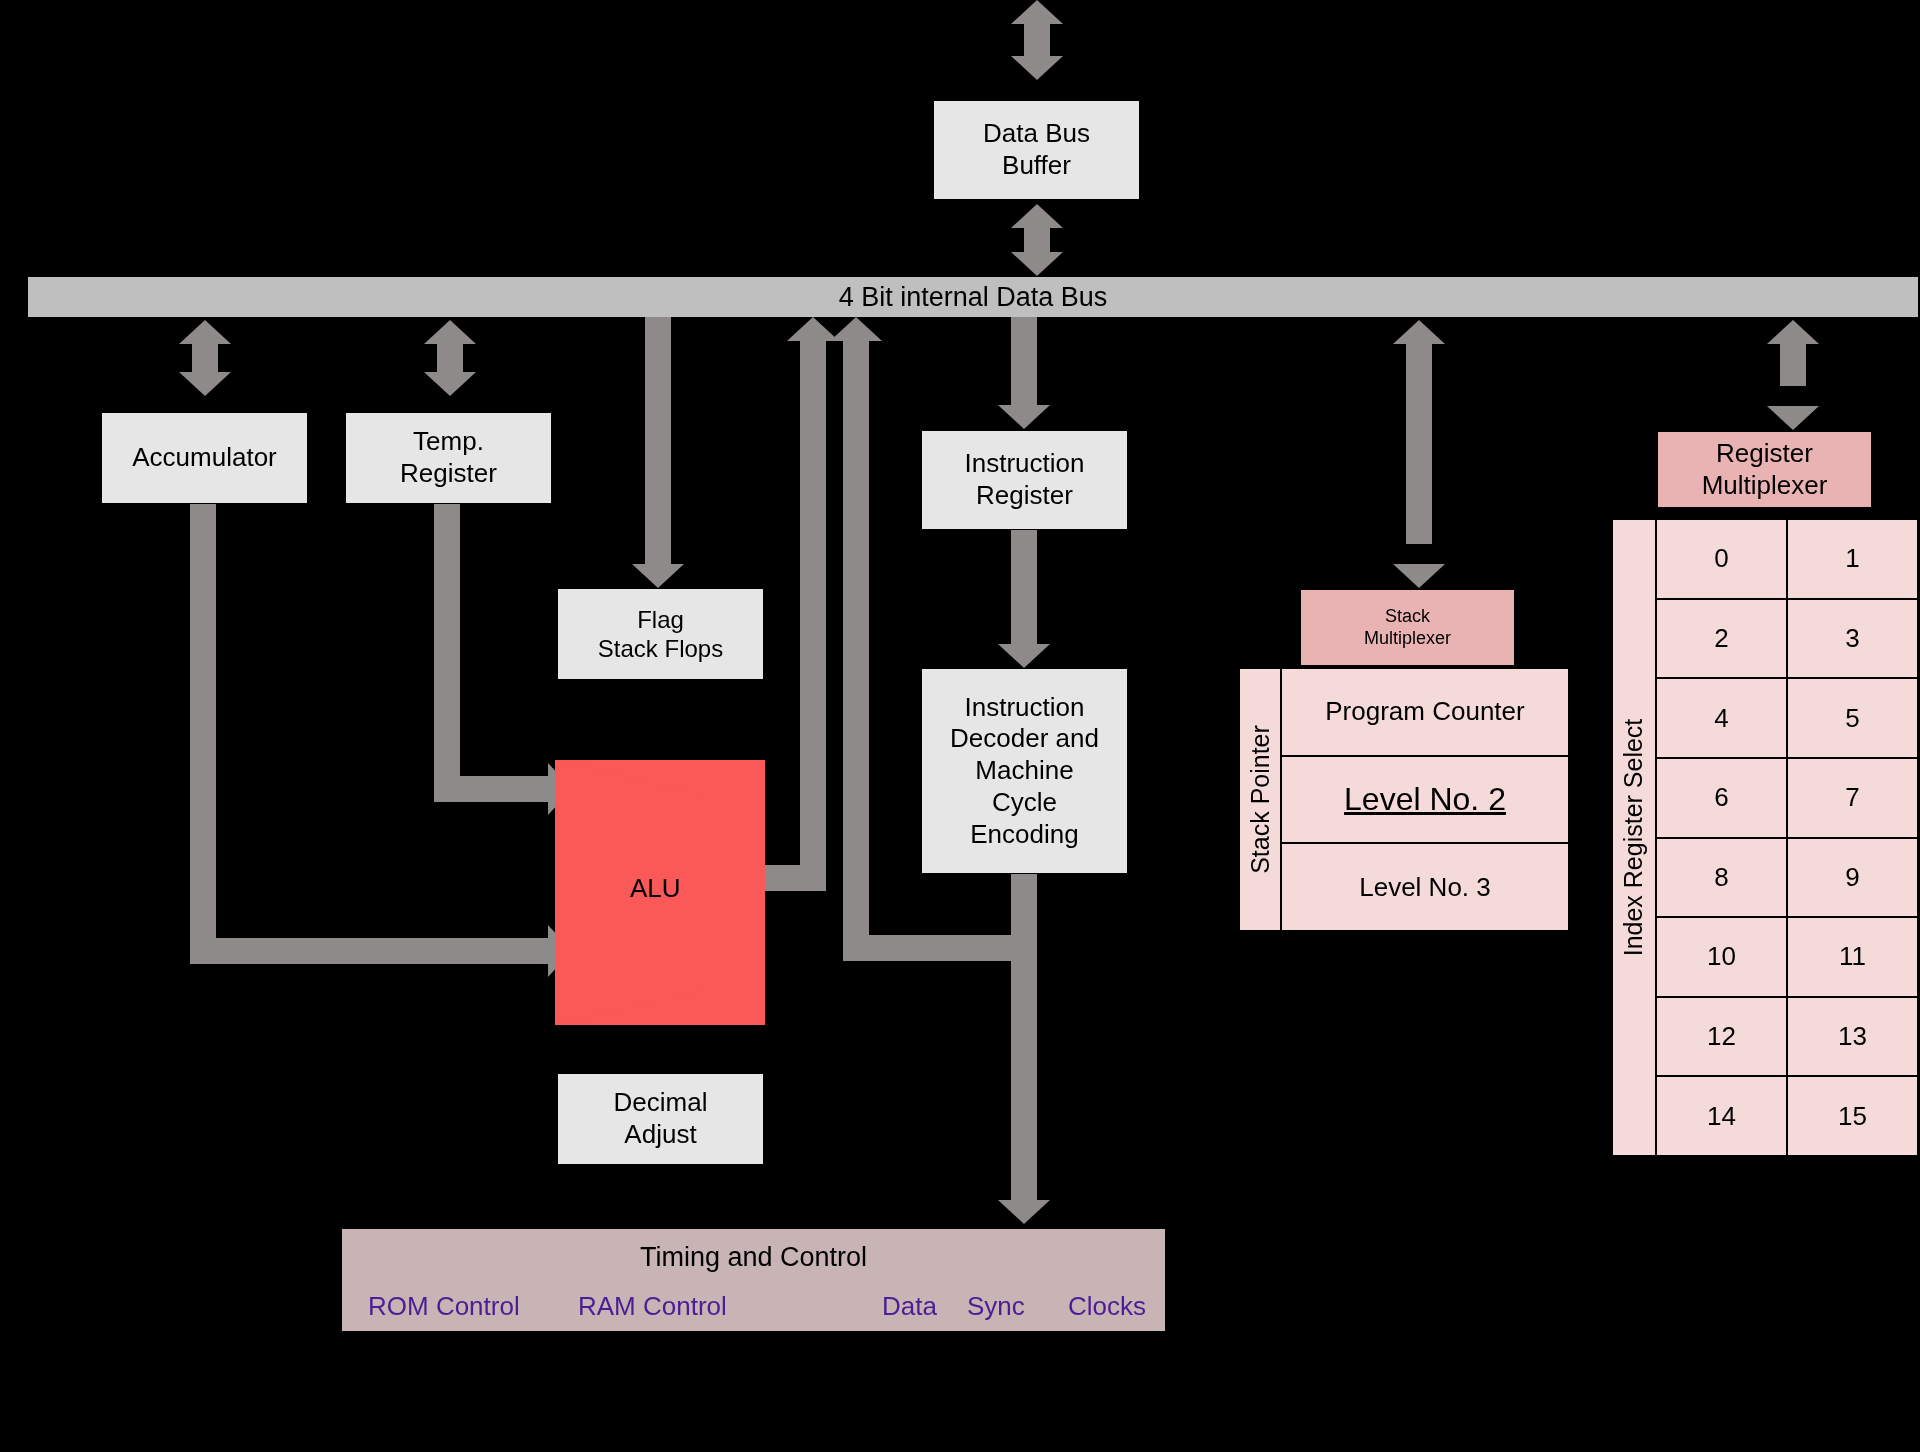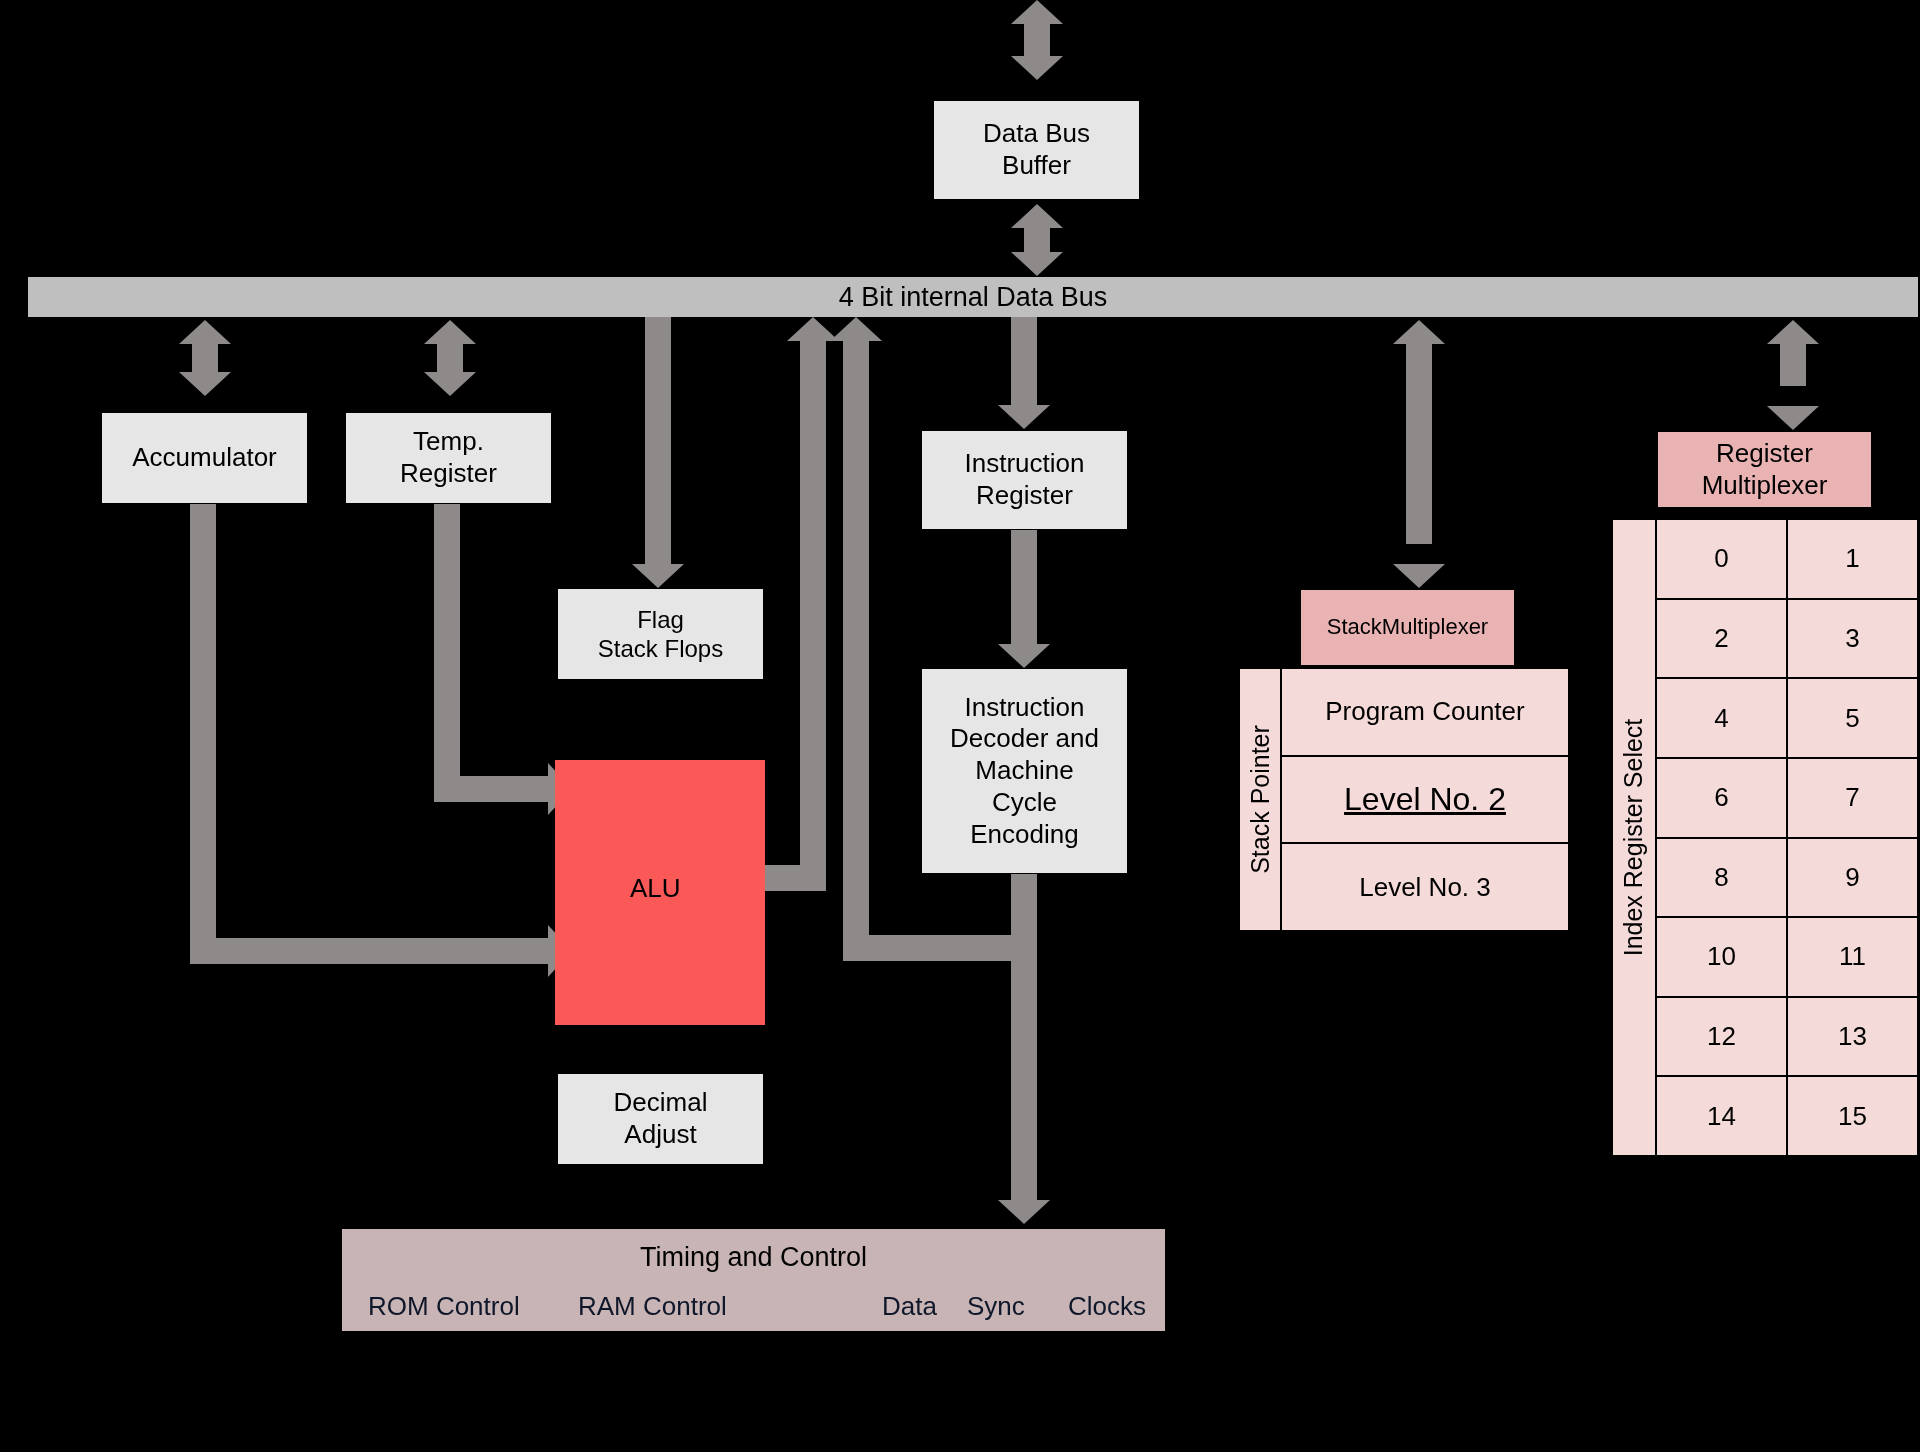--- a/index.html
+++ b/index.html
@@ -32,21 +32,21 @@
   .reg-table{position:absolute;box-sizing:border-box;display:grid;
              grid-template-columns:1fr 1fr;grid-auto-rows:1fr;}
   .reg-cell{box-sizing:border-box;border:1px solid #000;background:#f5dada;
             display:flex;align-items:center;justify-content:center;color:#000;}
 
   .stack-table{position:absolute;box-sizing:border-box;display:flex;flex-direction:column;}
   .stack-cell{flex:1;box-sizing:border-box;border:1px solid #000;background:#f5dada;
               display:flex;align-items:center;justify-content:center;color:#000;}
 
   .tc-title{position:absolute;left:0;right:0;text-align:center;color:#000;}
-  .tc-sub{position:absolute;color:#0f172a;white-space:nowrap;text-align:center;}
+  .tc-sub{position:absolute;color:#4c1d95;white-space:nowrap;text-align:center;}
 </style>
 </head>
 <body>
 
 <div id="stage">
 
   <div class="arrowhead ah-up" style="left:1011px;top:0px;"></div>
   <div class="wire" style="left:1024px;top:24px;width:26px;height:32px;"></div>
   <div class="arrowhead ah-down" style="left:1011px;top:56px;"></div>
 
@@ -139,21 +139,21 @@
     <div>Instruction</div>
     <div>Decoder and</div>
     <div>Machine</div>
     <div>Cycle</div>
     <div>Encoding</div>
   </div>
 
   <div class="wire" style="left:1011px;top:874px;width:26px;height:326px;"></div>
   <div class="arrowhead ah-down" style="left:998px;top:1200px;"></div>
 
-  <div class="blk pinkdark" style="left:1300px;top:589px;width:215px;height:77px;font-size:22px;flex-direction:row;">
+  <div class="blk pinkdark" style="left:1300px;top:589px;width:215px;height:77px;font-size:18px;flex-direction:column;">
     <div>Stack</div>
     <div>Multiplexer</div>
   </div>
 
   <div class="vlabel" style="left:1239px;top:668px;width:42px;height:263px;">
     <span style="font-size:25px;">Stack Pointer</span>
   </div>
 
   <div class="stack-table" style="left:1281px;top:668px;width:288px;height:263px;">
     <div class="stack-cell" style="font-size:26px;">Program Counter</div>

